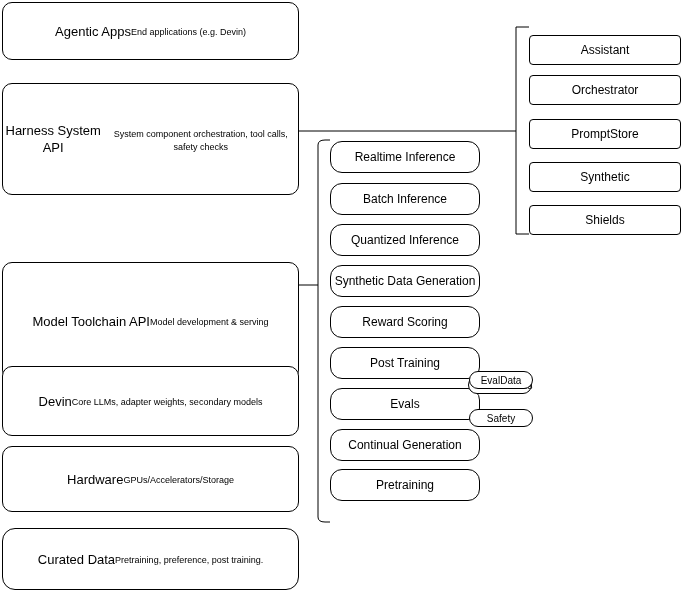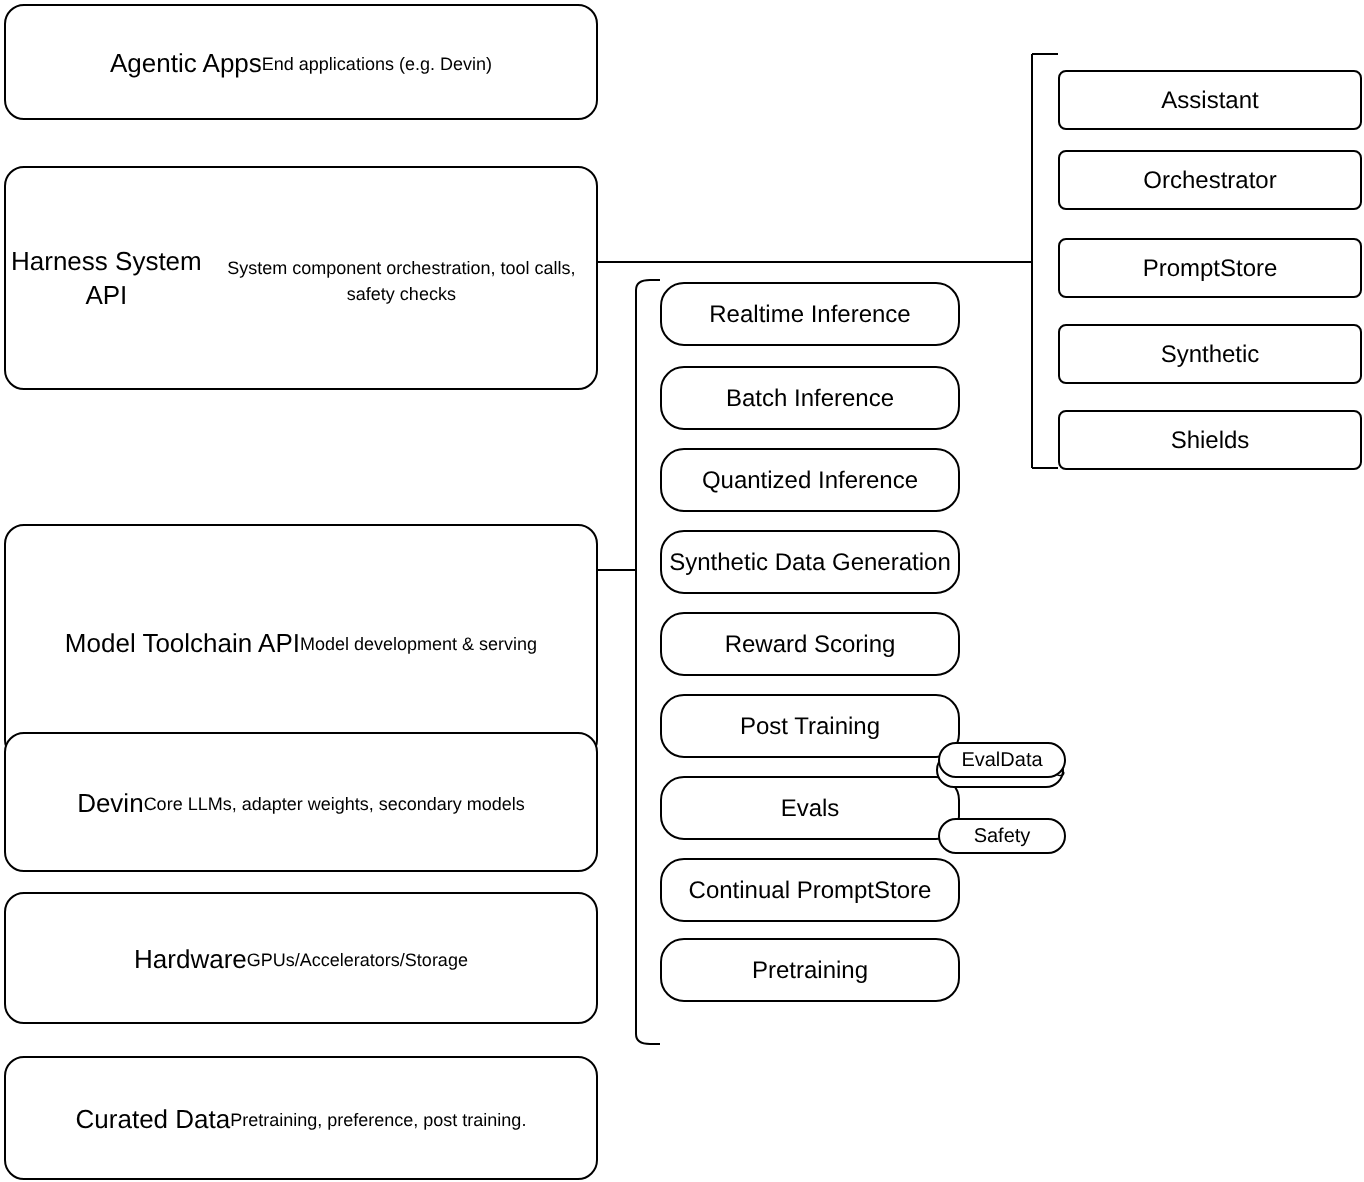--- a/index.html
+++ b/index.html
@@ -113,21 +113,21 @@
   <div class="node stack-node" style="top:366px; height:70px;">
     <div class="stack-title">Devin</div>
     <div class="stack-sub">Core LLMs, adapter weights, secondary models</div>
   </div>
 
   <div class="node stack-node" style="top:446px; height:66px;">
     <div class="stack-title">Hardware</div>
     <div class="stack-sub">GPUs/Accelerators/Storage</div>
   </div>
 
-  <div class="node stack-node" style="top:528px; height:62px;">
+  <div class="node stack-node" style="top:528px; height:62px;border-radius:13px;">
     <div class="stack-title">Curated Data</div>
     <div class="stack-sub">Pretraining, preference, post training.</div>
   </div>
 
   <div class="node mid-node" style="top:141px;">
     <span>Realtime Inference</span>
   </div>
   <div class="node mid-node" style="top:183px;">
     <span>Batch Inference</span>
   </div>
@@ -140,21 +140,21 @@
   <div class="node mid-node" style="top:306px;">
     <span>Reward Scoring</span>
   </div>
   <div class="node mid-node" style="top:347px;">
     <span>Post Training</span>
   </div>
   <div class="node mid-node" style="top:388px;align-items:center;">
     <span>Evals</span>
   </div>
   <div class="node mid-node" style="top:429px;">
-    <span>Continual PromptStore</span>
+    <span>Continual Generation</span>
   </div>
   <div class="node mid-node" style="top:469px;">
     <span>Pretraining</span>
   </div>
 
   <div class="node pill-node" style="left:468px; top:376px;padding-left:28px;">
     <span>Harness</span>
   </div>
   <div class="node pill-node" style="left:469px; top:371px;">
     <span>EvalData</span>

